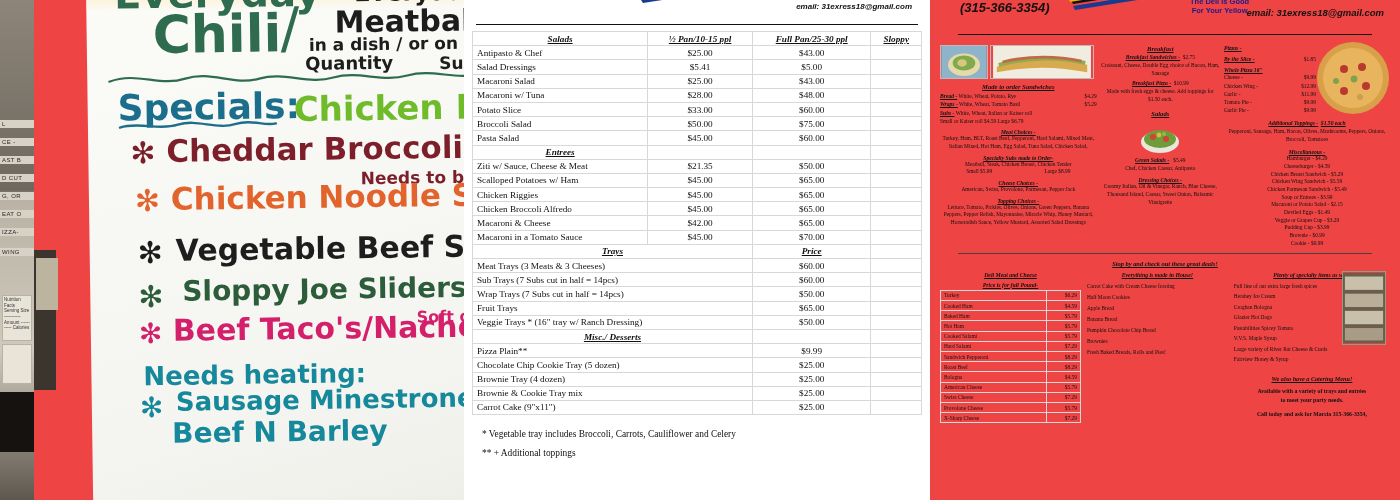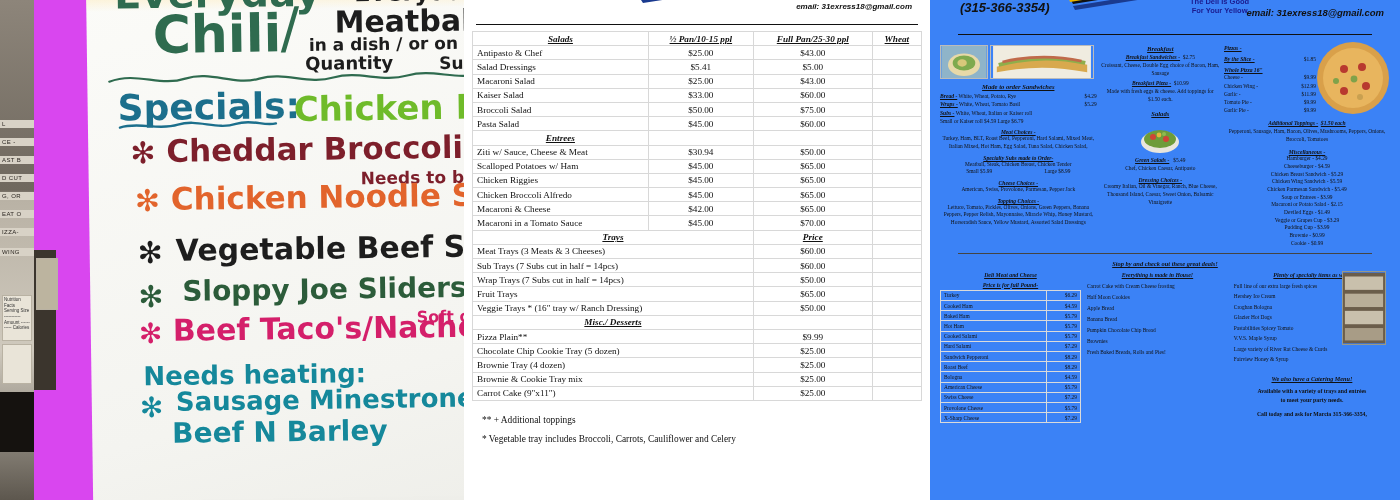--- a/index.html
+++ b/index.html
@@ -7,21 +7,21 @@
   body {
     width:1400px; height:500px; overflow:hidden;
     background:#ffffff;
     font-family:"Liberation Serif", serif;
     position:relative;
   }
   #root { display:flex; width:1400px; height:500px; }
 
   
   .board-panel { width:464px; height:500px; position:relative;
-    background:#d946ef; overflow:hidden; }
+    background:#ef4444; overflow:hidden; }
   .wall-left { position:absolute; left:0; top:0; width:34px; height:500px;
     background:linear-gradient(180deg,#8d857a 0%,#6f685e 38%,#b9b2a5 40%,#cfc9bd 70%,#5d574e 100%); }
   .shelf-label { position:absolute; left:0; width:34px;
     font-family:"Liberation Sans", sans-serif; font-size:6px; color:#2a2520;
     letter-spacing:.4px; background:#d8d2c6; padding:1px 2px; }
   .carton { position:absolute; background:#e9e4d8; border:1px solid #b9b2a3; }
   .carton-lbl { position:absolute; font-size:4.5px; color:#333;
     font-family:"Liberation Sans", sans-serif; line-height:1.25; padding:1px; }
   .dark-box { position:absolute; background:#15120f; }
   .board {
@@ -54,21 +54,21 @@
      vertical-align:middle; }
   table.cater tr.hdr td { text-align:center; font-style:italic; font-weight:bold;
      text-decoration:underline; border:1px solid #d8d8d8; }
   table.cater td.n { text-align:left; }
   table.cater td.p { text-align:center; }
   table.cater td.notes { }
   .c-foot { margin-top:14px; font-size:9.4px; color:#111; padding-left:10px; }
   .c-foot div { margin-bottom:9px; }
 
   
-  .right-panel { width:470px; height:500px; background:#3b82f6; position:relative;
+  .right-panel { width:470px; height:500px; background:#ef4444; position:relative;
     padding:0 10px; font-family:"Liberation Serif", serif; color:#111; }
   .r-head { height:30px; position:relative; }
   .r-head .phone { position:absolute; left:20px; top:0px;
     font-family:"Liberation Sans", sans-serif; font-style:italic; font-weight:bold;
     font-size:13px; }
   .r-head .email { position:absolute; right:6px; top:7px;
     font-family:"Liberation Sans", sans-serif; font-style:italic; font-weight:bold;
     font-size:9.5px; }
   .logo-r { position:absolute; left:120px; top:-26px; width:120px; height:36px; }
   .logo-tag { position:absolute; left:250px; top:-2px;
@@ -207,42 +207,48 @@
       <span class="email">email: 31exress18@gmail.com</span>
     </div>
     <div class="rule-top"></div>
 
     <table class="cater">
       <tbody id="cater-body">
           <tr class="hdr">
             <td>Salads</td>
             <td>½ Pan/10-15 ppl</td>
             <td>Full Pan/25-30 ppl</td>
-            <td>Wheat</td>
+            <td>Sloppy</td>
           </tr>
           <tr>
             <td class="n">Antipasto &amp; Chef</td>
             <td class="p">$25.00</td>
             <td class="p">$43.00</td>
             <td class="notes"></td>
           </tr>
           <tr>
             <td class="n">Salad Dressings</td>
             <td class="p">$5.41</td>
             <td class="p">$5.00</td>
             <td class="notes"></td>
           </tr>
           <tr>
             <td class="n">Macaroni Salad</td>
             <td class="p">$25.00</td>
             <td class="p">$43.00</td>
             <td class="notes"></td>
           </tr>
           <tr>
-            <td class="n">Kaiser Salad</td>
+            <td class="n">Macaroni w/ Tuna</td>
+            <td class="p">$28.00</td>
+            <td class="p">$48.00</td>
+            <td class="notes"></td>
+          </tr>
+          <tr>
+            <td class="n">Potato Slice</td>
             <td class="p">$33.00</td>
             <td class="p">$60.00</td>
             <td class="notes"></td>
           </tr>
           <tr>
             <td class="n">Broccoli Salad</td>
             <td class="p">$50.00</td>
             <td class="p">$75.00</td>
             <td class="notes"></td>
           </tr>
@@ -253,21 +259,21 @@
             <td class="notes"></td>
           </tr>
           <tr class="hdr">
             <td>Entrees</td>
             <td></td>
             <td></td>
             <td></td>
           </tr>
           <tr>
             <td class="n">Ziti w/ Sauce, Cheese &amp; Meat</td>
-            <td class="p">$30.94</td>
+            <td class="p">$21.35</td>
             <td class="p">$50.00</td>
             <td class="notes"></td>
           </tr>
           <tr>
             <td class="n">Scalloped Potatoes w/ Ham</td>
             <td class="p">$45.00</td>
             <td class="p">$65.00</td>
             <td class="notes"></td>
           </tr>
           <tr>
@@ -351,22 +357,22 @@
           </tr>
           <tr>
             <td class="n" colspan="2">Carrot Cake (9"x11")</td>
             <td class="p">$25.00</td>
             <td></td>
           </tr>
         </tbody>
     </table>
 
     <div class="c-foot">
+      <div>* Vegetable tray includes Broccoli, Carrots, Cauliflower and Celery</div>
       <div>** + Additional toppings</div>
-      <div>* Vegetable tray includes Broccoli, Carrots, Cauliflower and Celery</div>
     </div>
   </div>
 
   <div class="right-panel">
     <div class="r-head">
       <span class="phone">(315-366-3354)</span>
       <svg class="logo-r" viewBox="0 0 120 36">
         <ellipse cx="52" cy="5" rx="36" ry="10" fill="#c8102e"></ellipse>
         <ellipse cx="52" cy="5" rx="26" ry="6" fill="#1a3a8f"></ellipse>
         <path d="M8 20 L108 4 L113 14 L13 30 Z" fill="#111"></path>

